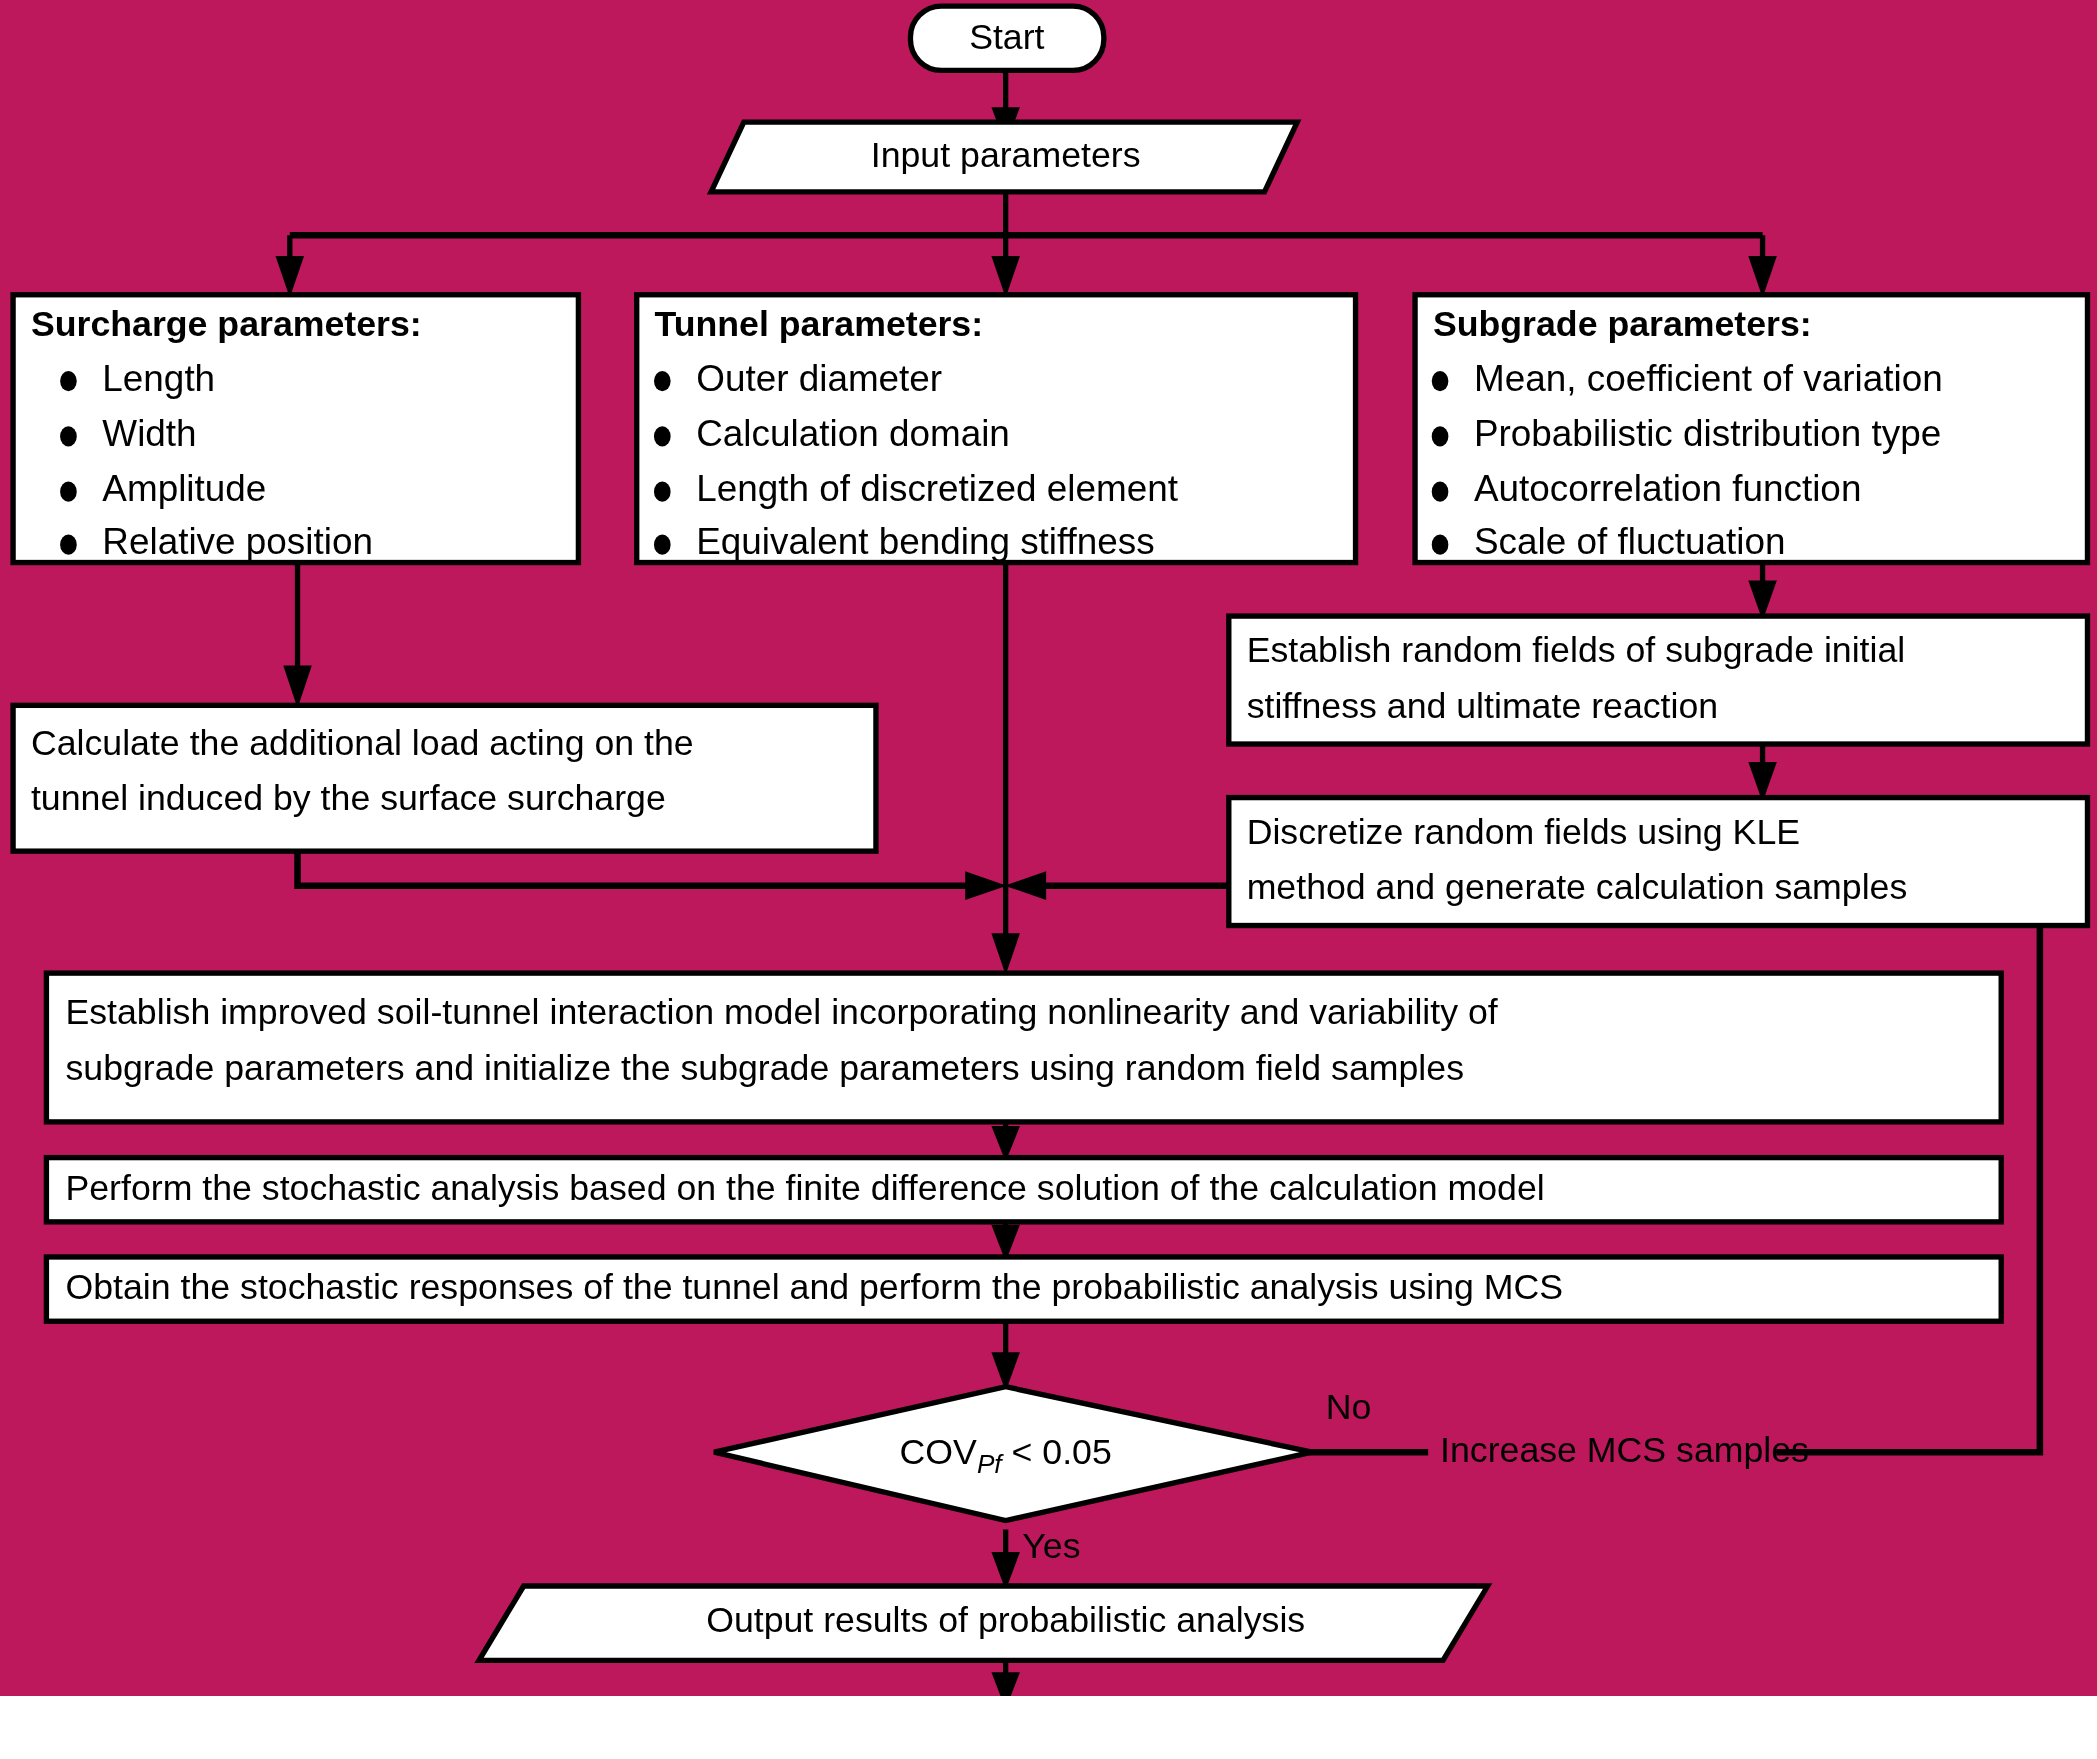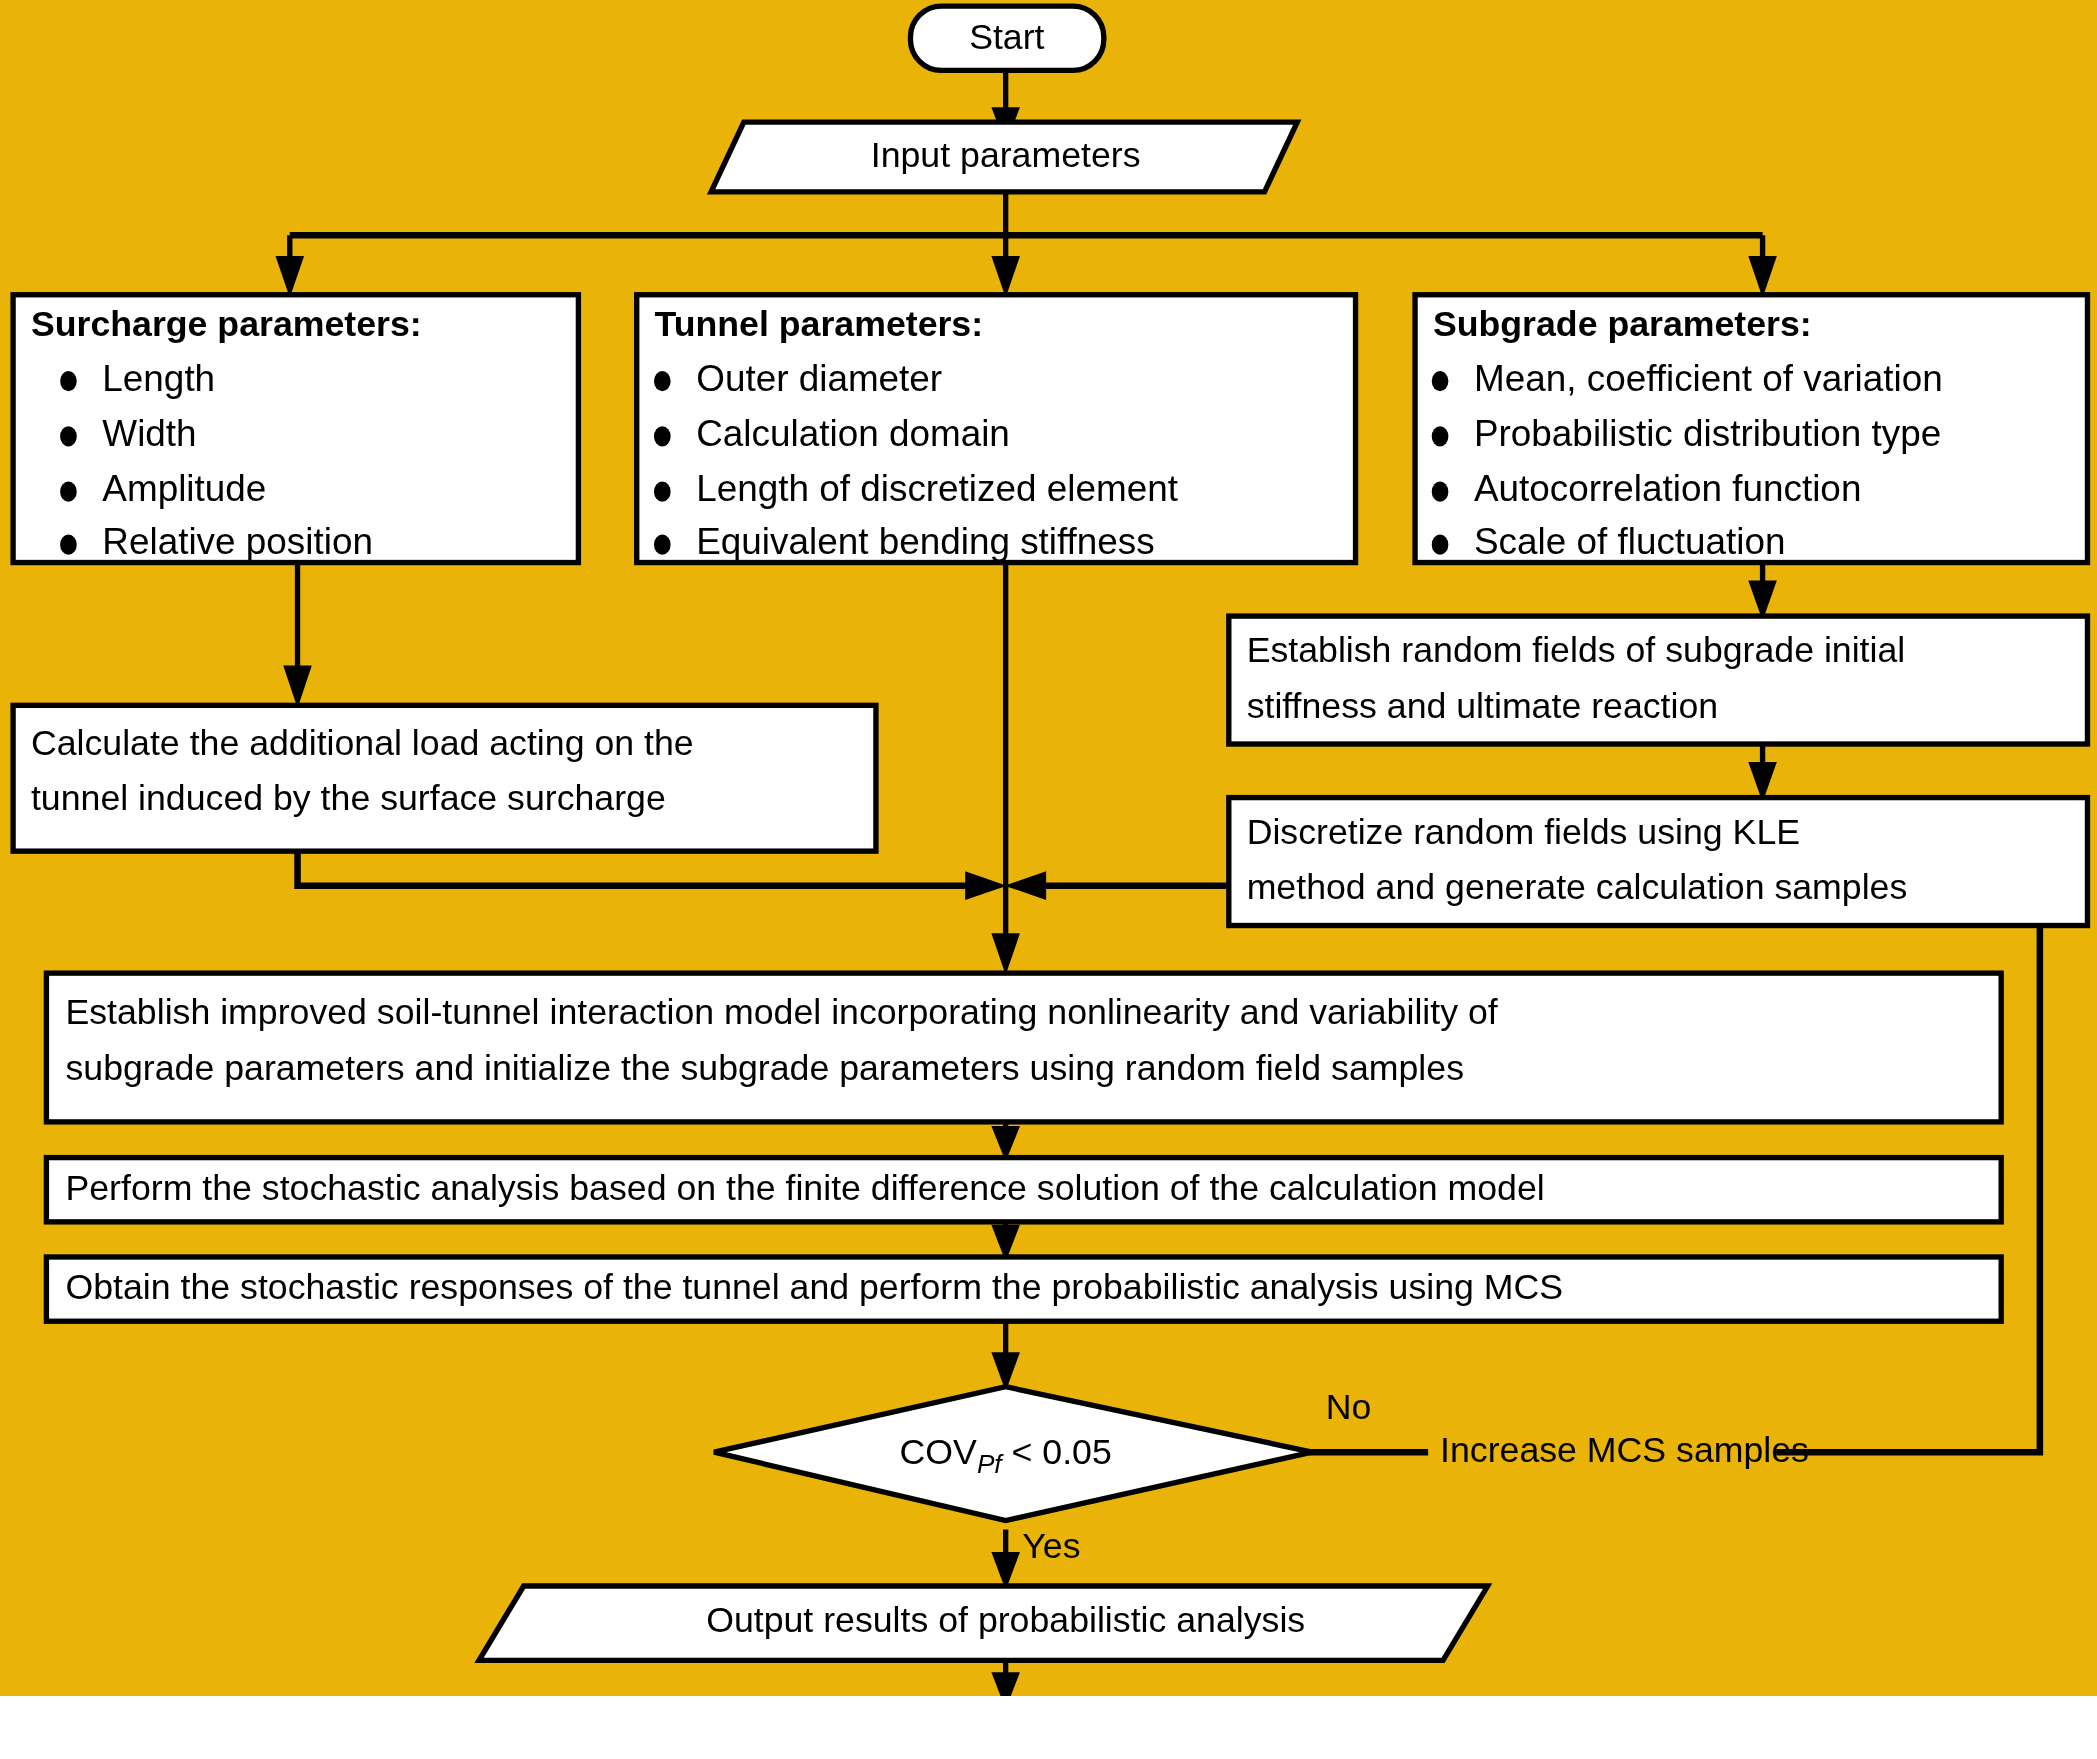--- a/index.html
+++ b/index.html
@@ -4,21 +4,21 @@
 <style>
   html, body {
     margin: 0;
     padding: 0;
     background: #ffffff;
   }
   #flowchart-root {
     position: relative;
     width: 2097px;
     height: 1696px;
-    background: #eab308;
+    background: #be185d;
     font-family: "Liberation Sans", sans-serif;
   }
   svg#flow-svg {
     position: absolute;
     inset: 0;
     width: 2097px;
     height: 1760px;
     display: block;
   }
   .shape-stroke {

